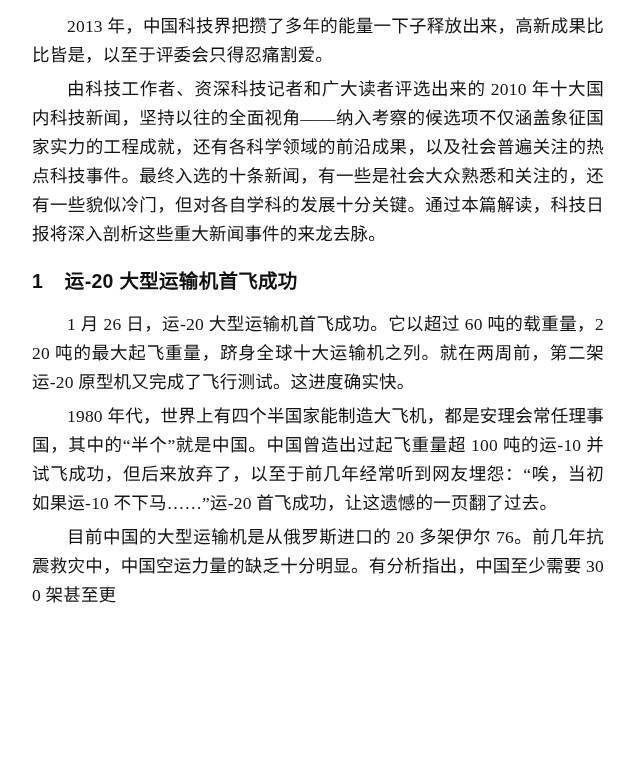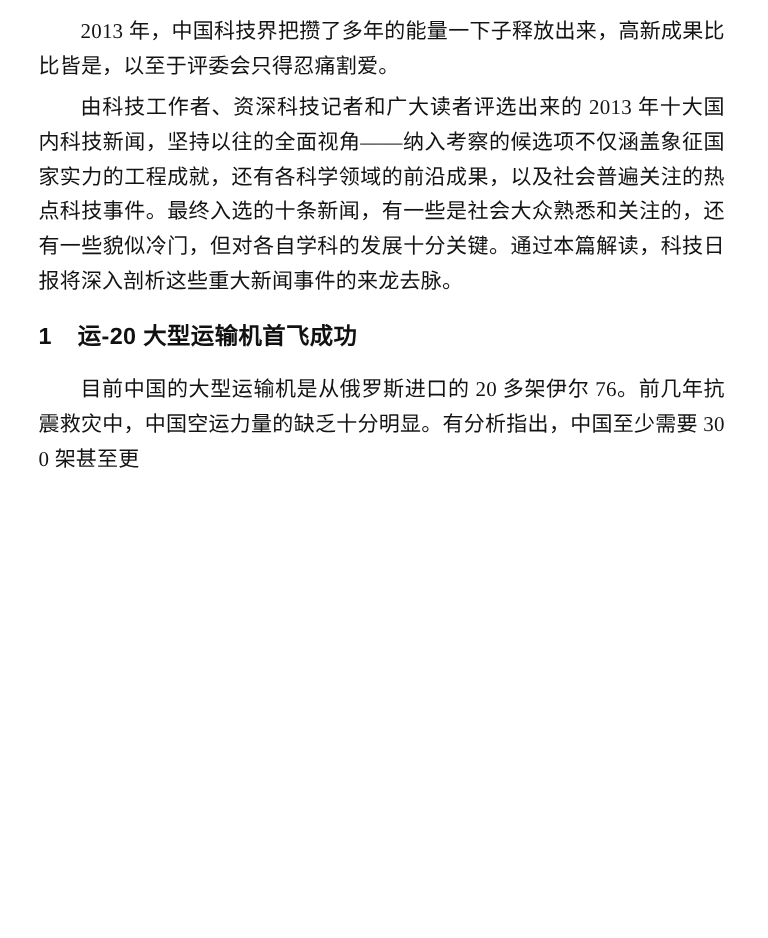--- a/index.html
+++ b/index.html
@@ -46,26 +46,28 @@
     text-align: right;
   }
 </style>
 </head>
 <body>
 
 <div class="page">
 
   <p class="body-paragraph">2013 年，中国科技界把攒了多年的能量一下子释放出来，高新成果比比皆是，以至于评委会只得忍痛割爱。</p>
 
-  <p class="body-paragraph">由科技工作者、资深科技记者和广大读者评选出来的 2013 年十大国内科技新闻，坚持以往的全面视角——纳入考察的候选项不仅涵盖象征国家实力的工程成就，还有各科学领域的前沿成果，以及社会普遍关注的热点科技事件。最终入选的十条新闻，有一些是社会大众熟悉和关注的，还有一些貌似冷门，但对各自学科的发展十分关键。通过本篇解读，科技日报将深入剖析这些重大新闻事件的来龙去脉。</p>
+  <p class="body-paragraph">由科技工作者、资深科技记者和广大读者评选出来的 2010 年十大国内科技新闻，坚持以往的全面视角——纳入考察的候选项不仅涵盖象征国家实力的工程成就，还有各科学领域的前沿成果，以及社会普遍关注的热点科技事件。最终入选的十条新闻，有一些是社会大众熟悉和关注的，还有一些貌似冷门，但对各自学科的发展十分关键。通过本篇解读，科技日报将深入剖析这些重大新闻事件的来龙去脉。</p>
 
   <h2 class="section-heading">
     <span class="section-number">1</span>
     <span class="section-title">运-20 大型运输机首飞成功</span>
   </h2>
 
 
+  <p class="body-paragraph">1 月 26 日，运-20 大型运输机首飞成功。它以超过 60 吨的载重量，220 吨的最大起飞重量，跻身全球十大运输机之列。就在两周前，第二架运-20 原型机又完成了飞行测试。这进度确实快。</p>
 
+  <p class="body-paragraph">1980 年代，世界上有四个半国家能制造大飞机，都是安理会常任理事国，其中的“半个”就是中国。中国曾造出过起飞重量超 100 吨的运-10 并试飞成功，但后来放弃了，以至于前几年经常听到网友埋怨：“唉，当初如果运-10 不下马……”运-20 首飞成功，让这遗憾的一页翻了过去。</p>
 
 
   <p class="body-paragraph">目前中国的大型运输机是从俄罗斯进口的 20 多架伊尔 76。前几年抗震救灾中，中国空运力量的缺乏十分明显。有分析指出，中国至少需要 300 架甚至更</p>
 
 </div>
 
 </body></html>

